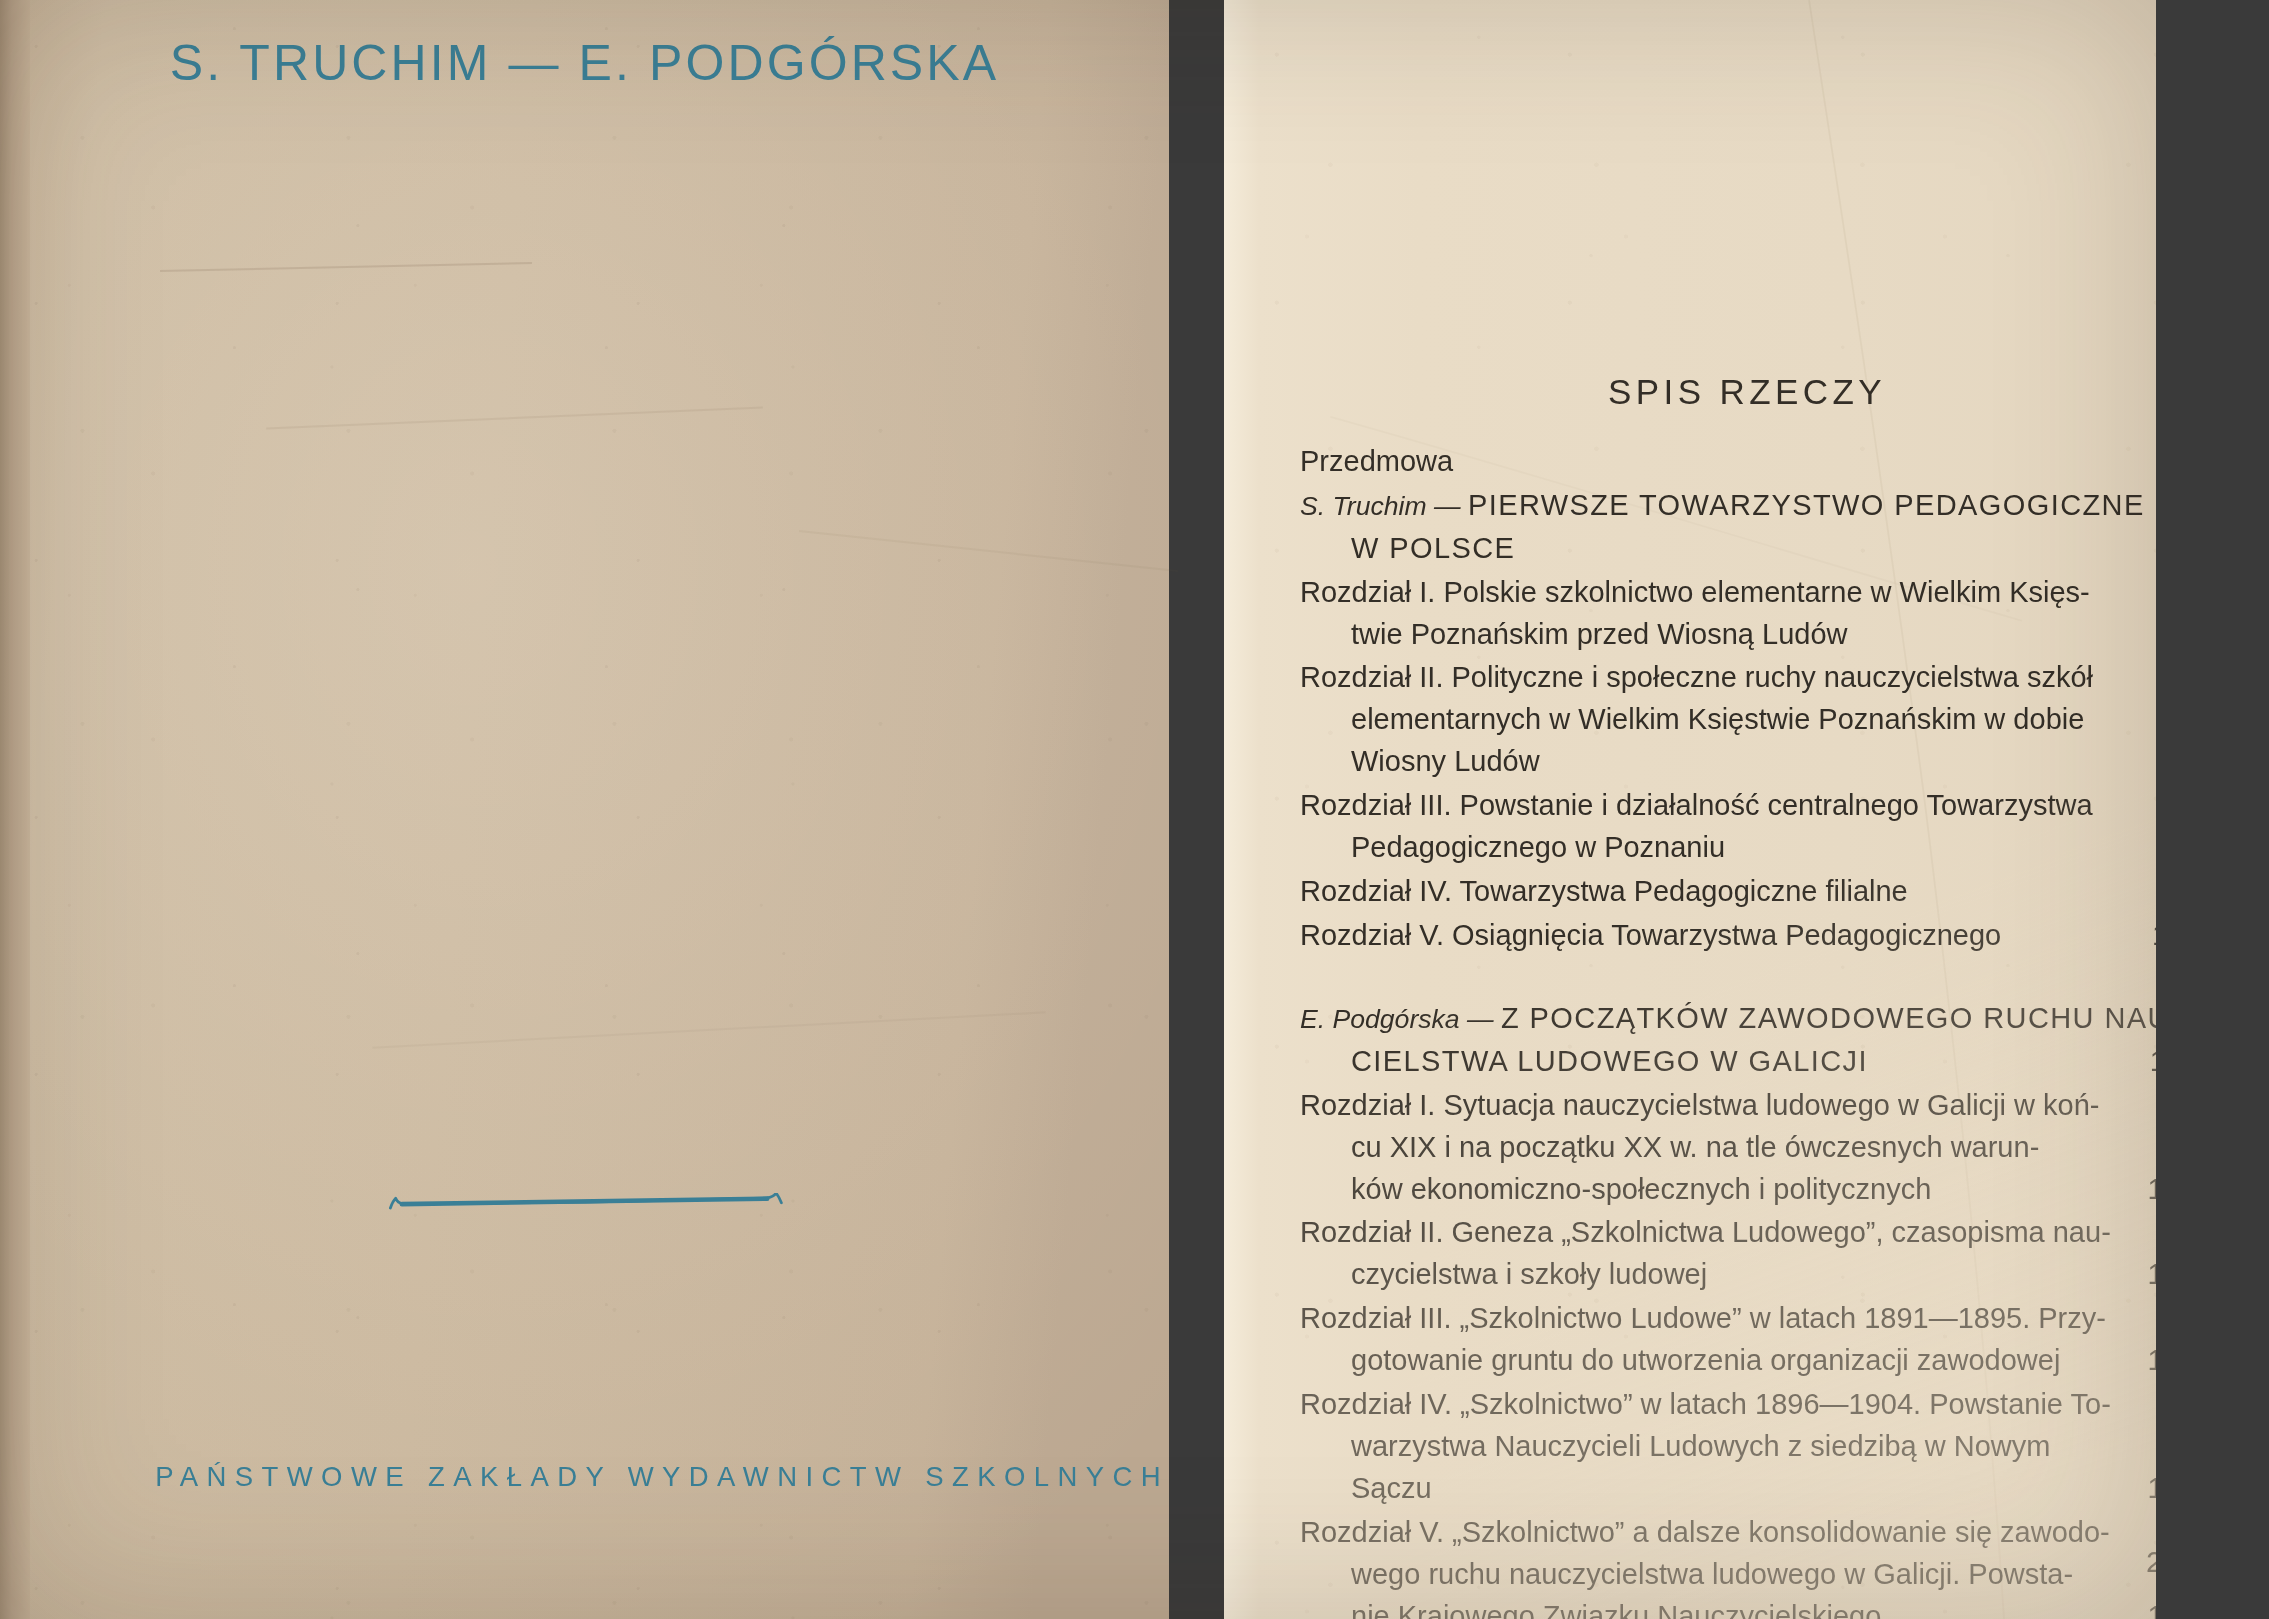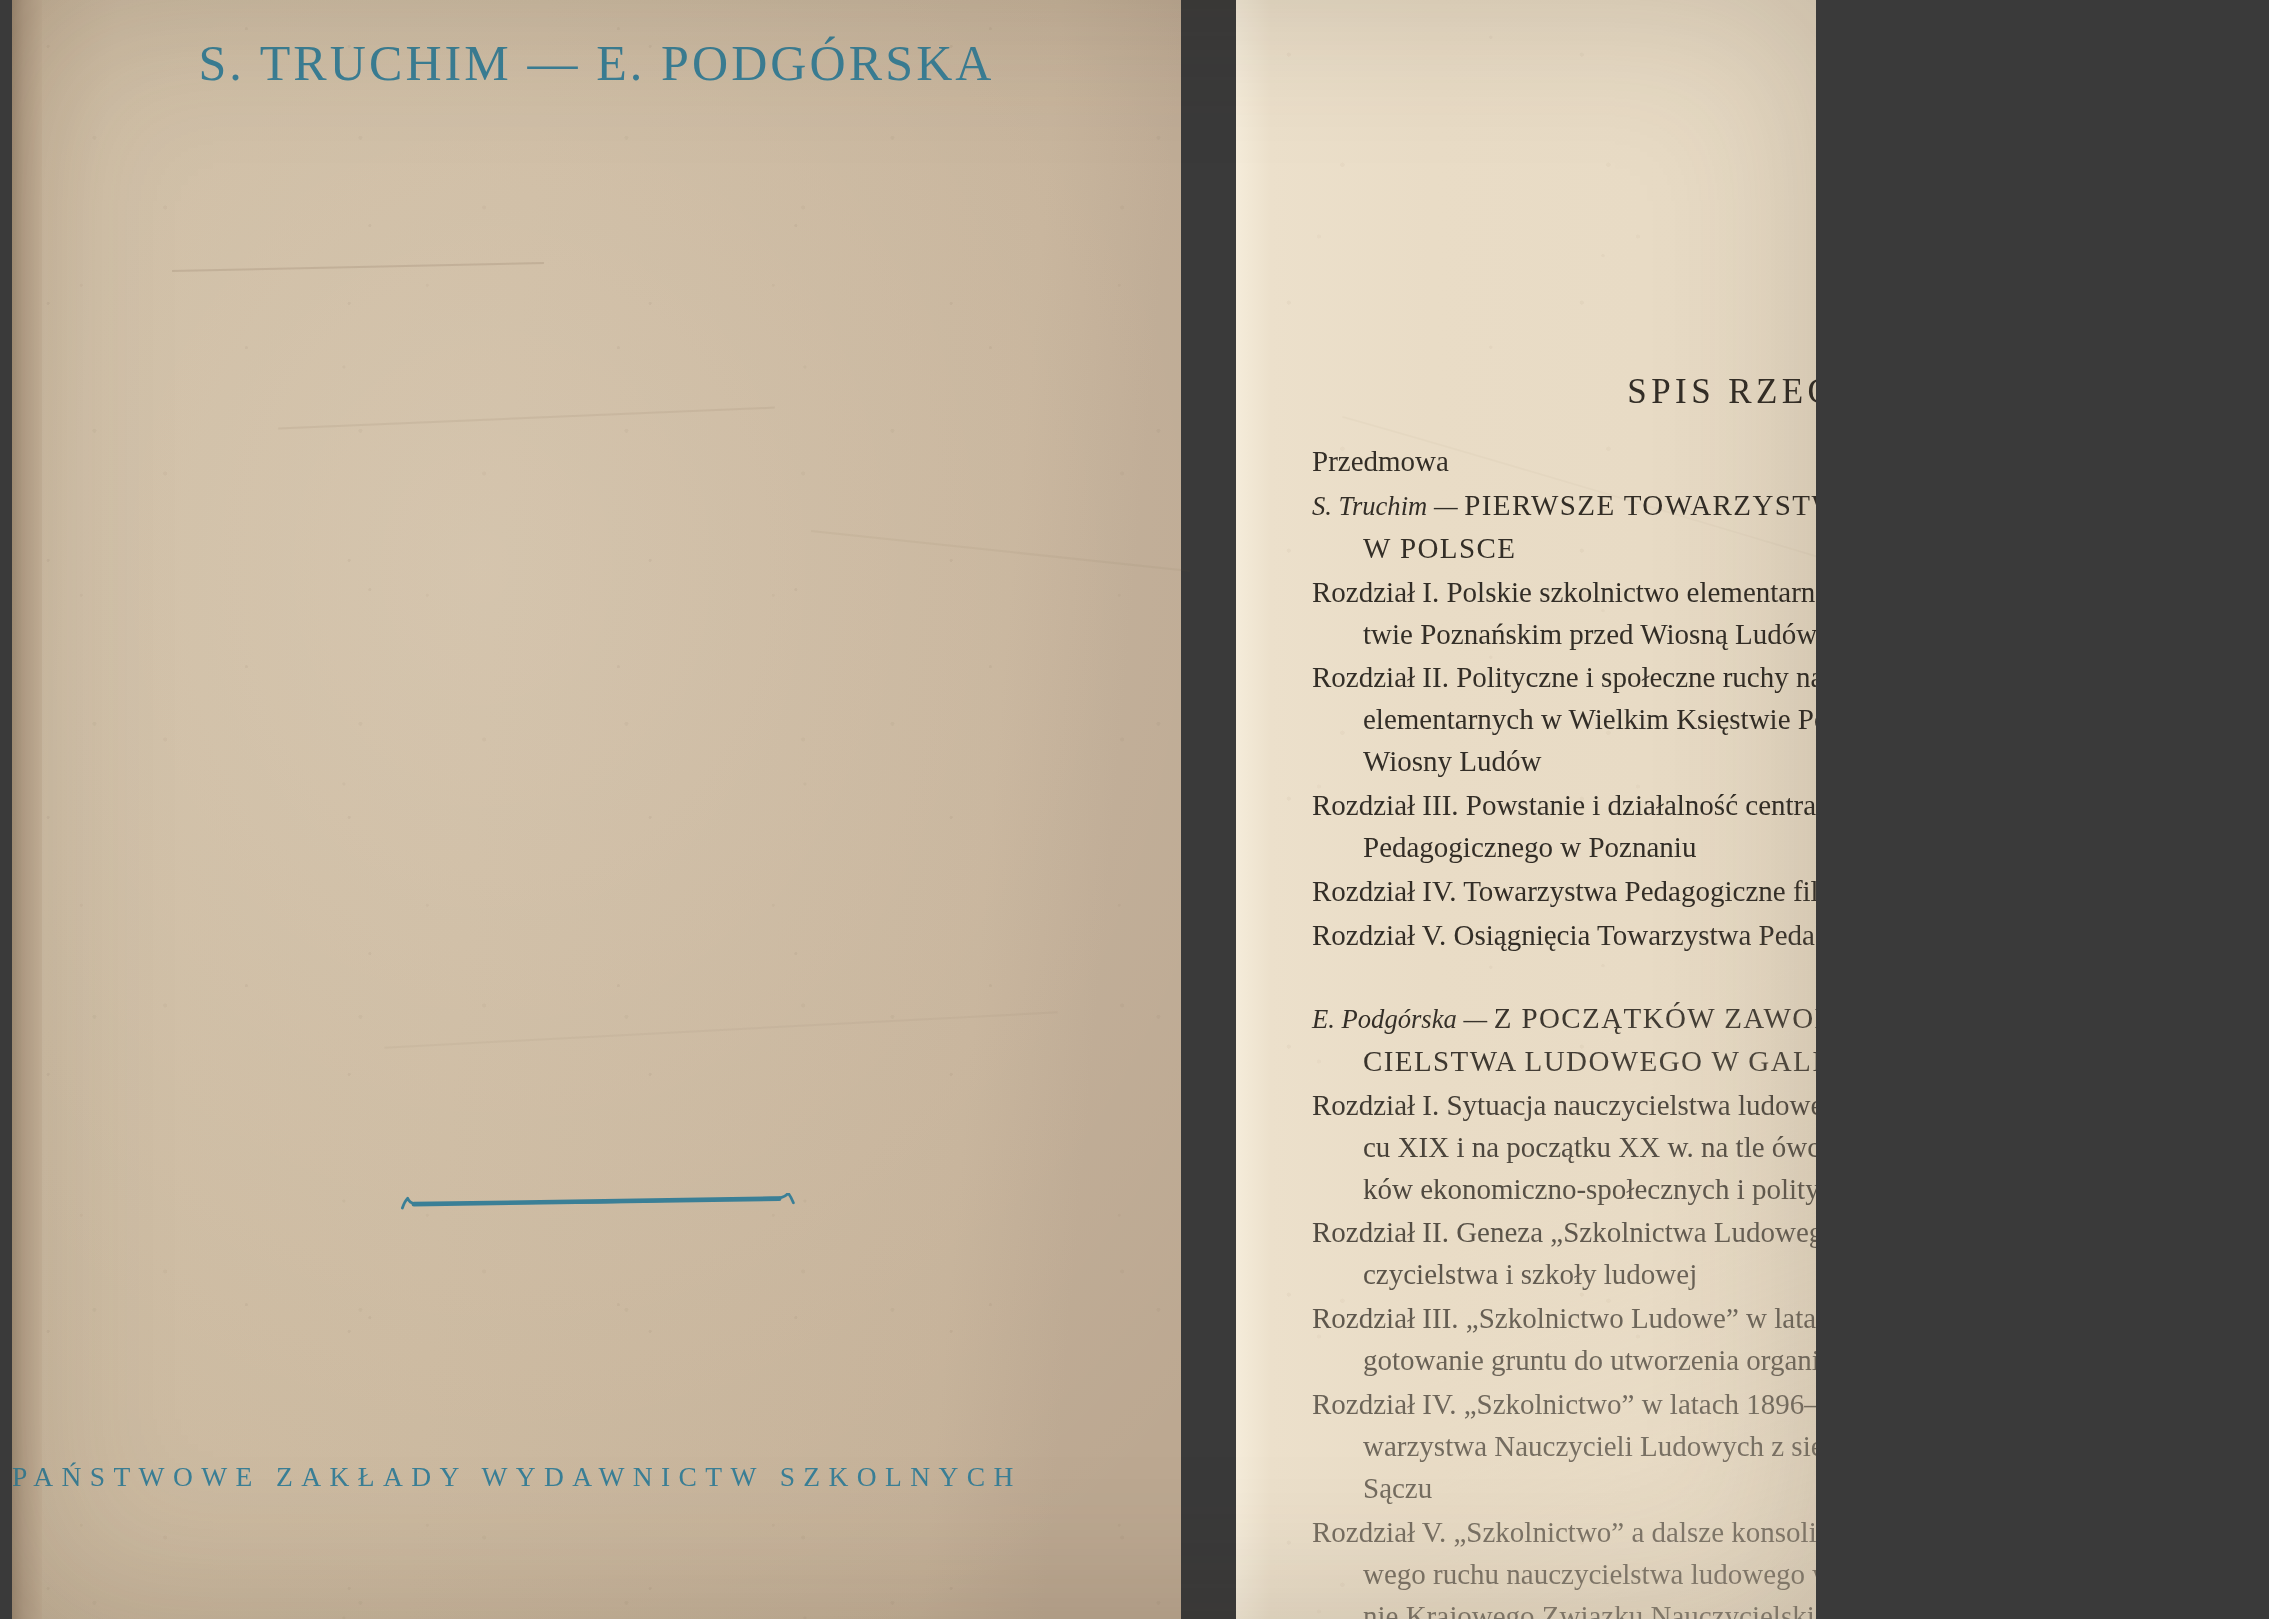--- a/index.html
+++ b/index.html
@@ -2,25 +2,24 @@
 <html style="font-size:14px"><head>
 <meta charset="utf-8">
 <style>
   html, body {
     margin: 0;
     padding: 0;
     background: #3a3a3a;
   }
   .scan {
     position: relative;
-    width: 1804px;
+    width: 2156px;
     height: 1620px;
     overflow: hidden;
-    font-family: Liberation Serif, serif;
-    margin-left: 12px;
+    font-family: Liberation Sans, sans-serif;
   }
 
   
   .cover {
     position: absolute;
     left: 0; top: 0;
     width: 1169px;
     height: 1620px;
     background:
       radial-gradient(ellipse 140% 120% at 40% 35%, rgba(255,248,235,0.22) 0%, rgba(255,248,235,0) 62%),
@@ -96,21 +95,21 @@
     left: 50%;
     transform: translateX(-50%);
     width: 397px;
     height: 23px;
   }
 
   .publisher {
     position: absolute;
     top: 1461px;
     left: 0; right: 0;
-    text-align: left;
+    text-align: right;
     color: #3a7f96;
     font-size: 27.5px;
     letter-spacing: 8.4px;
     white-space: nowrap;
   }
 
   
   .gutter {
     position: absolute;
     left: 1169px; top: 0;

